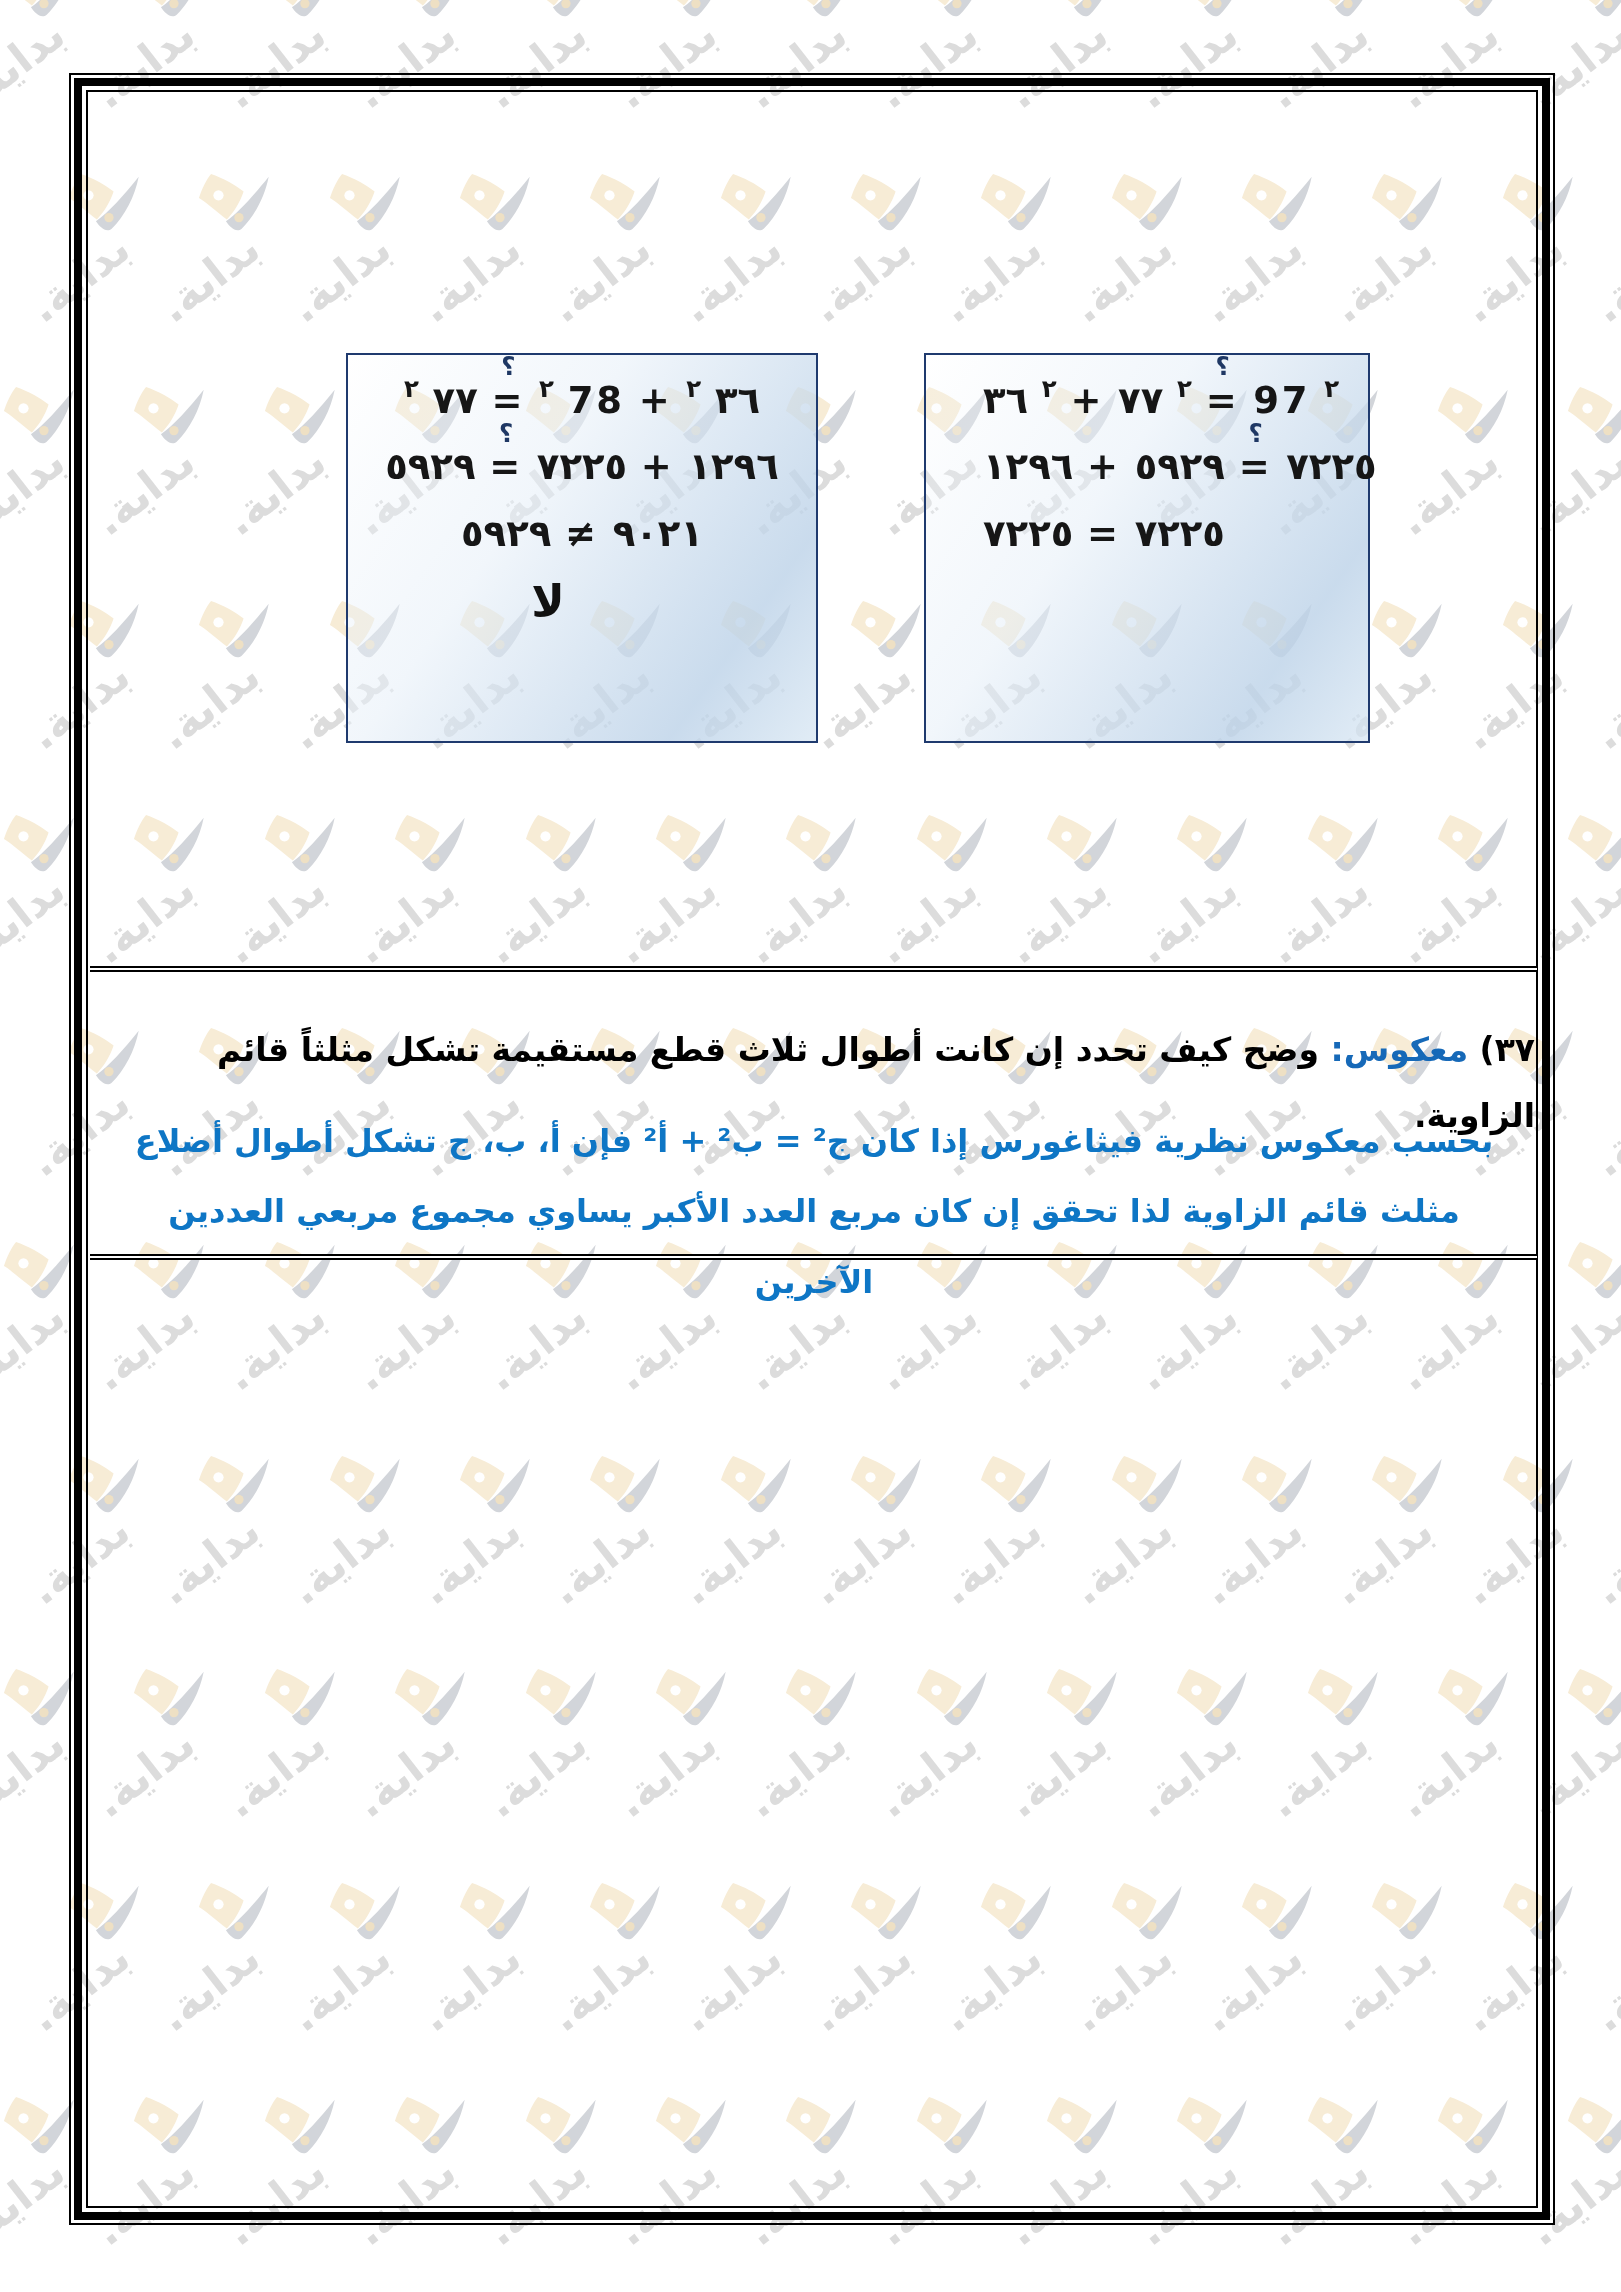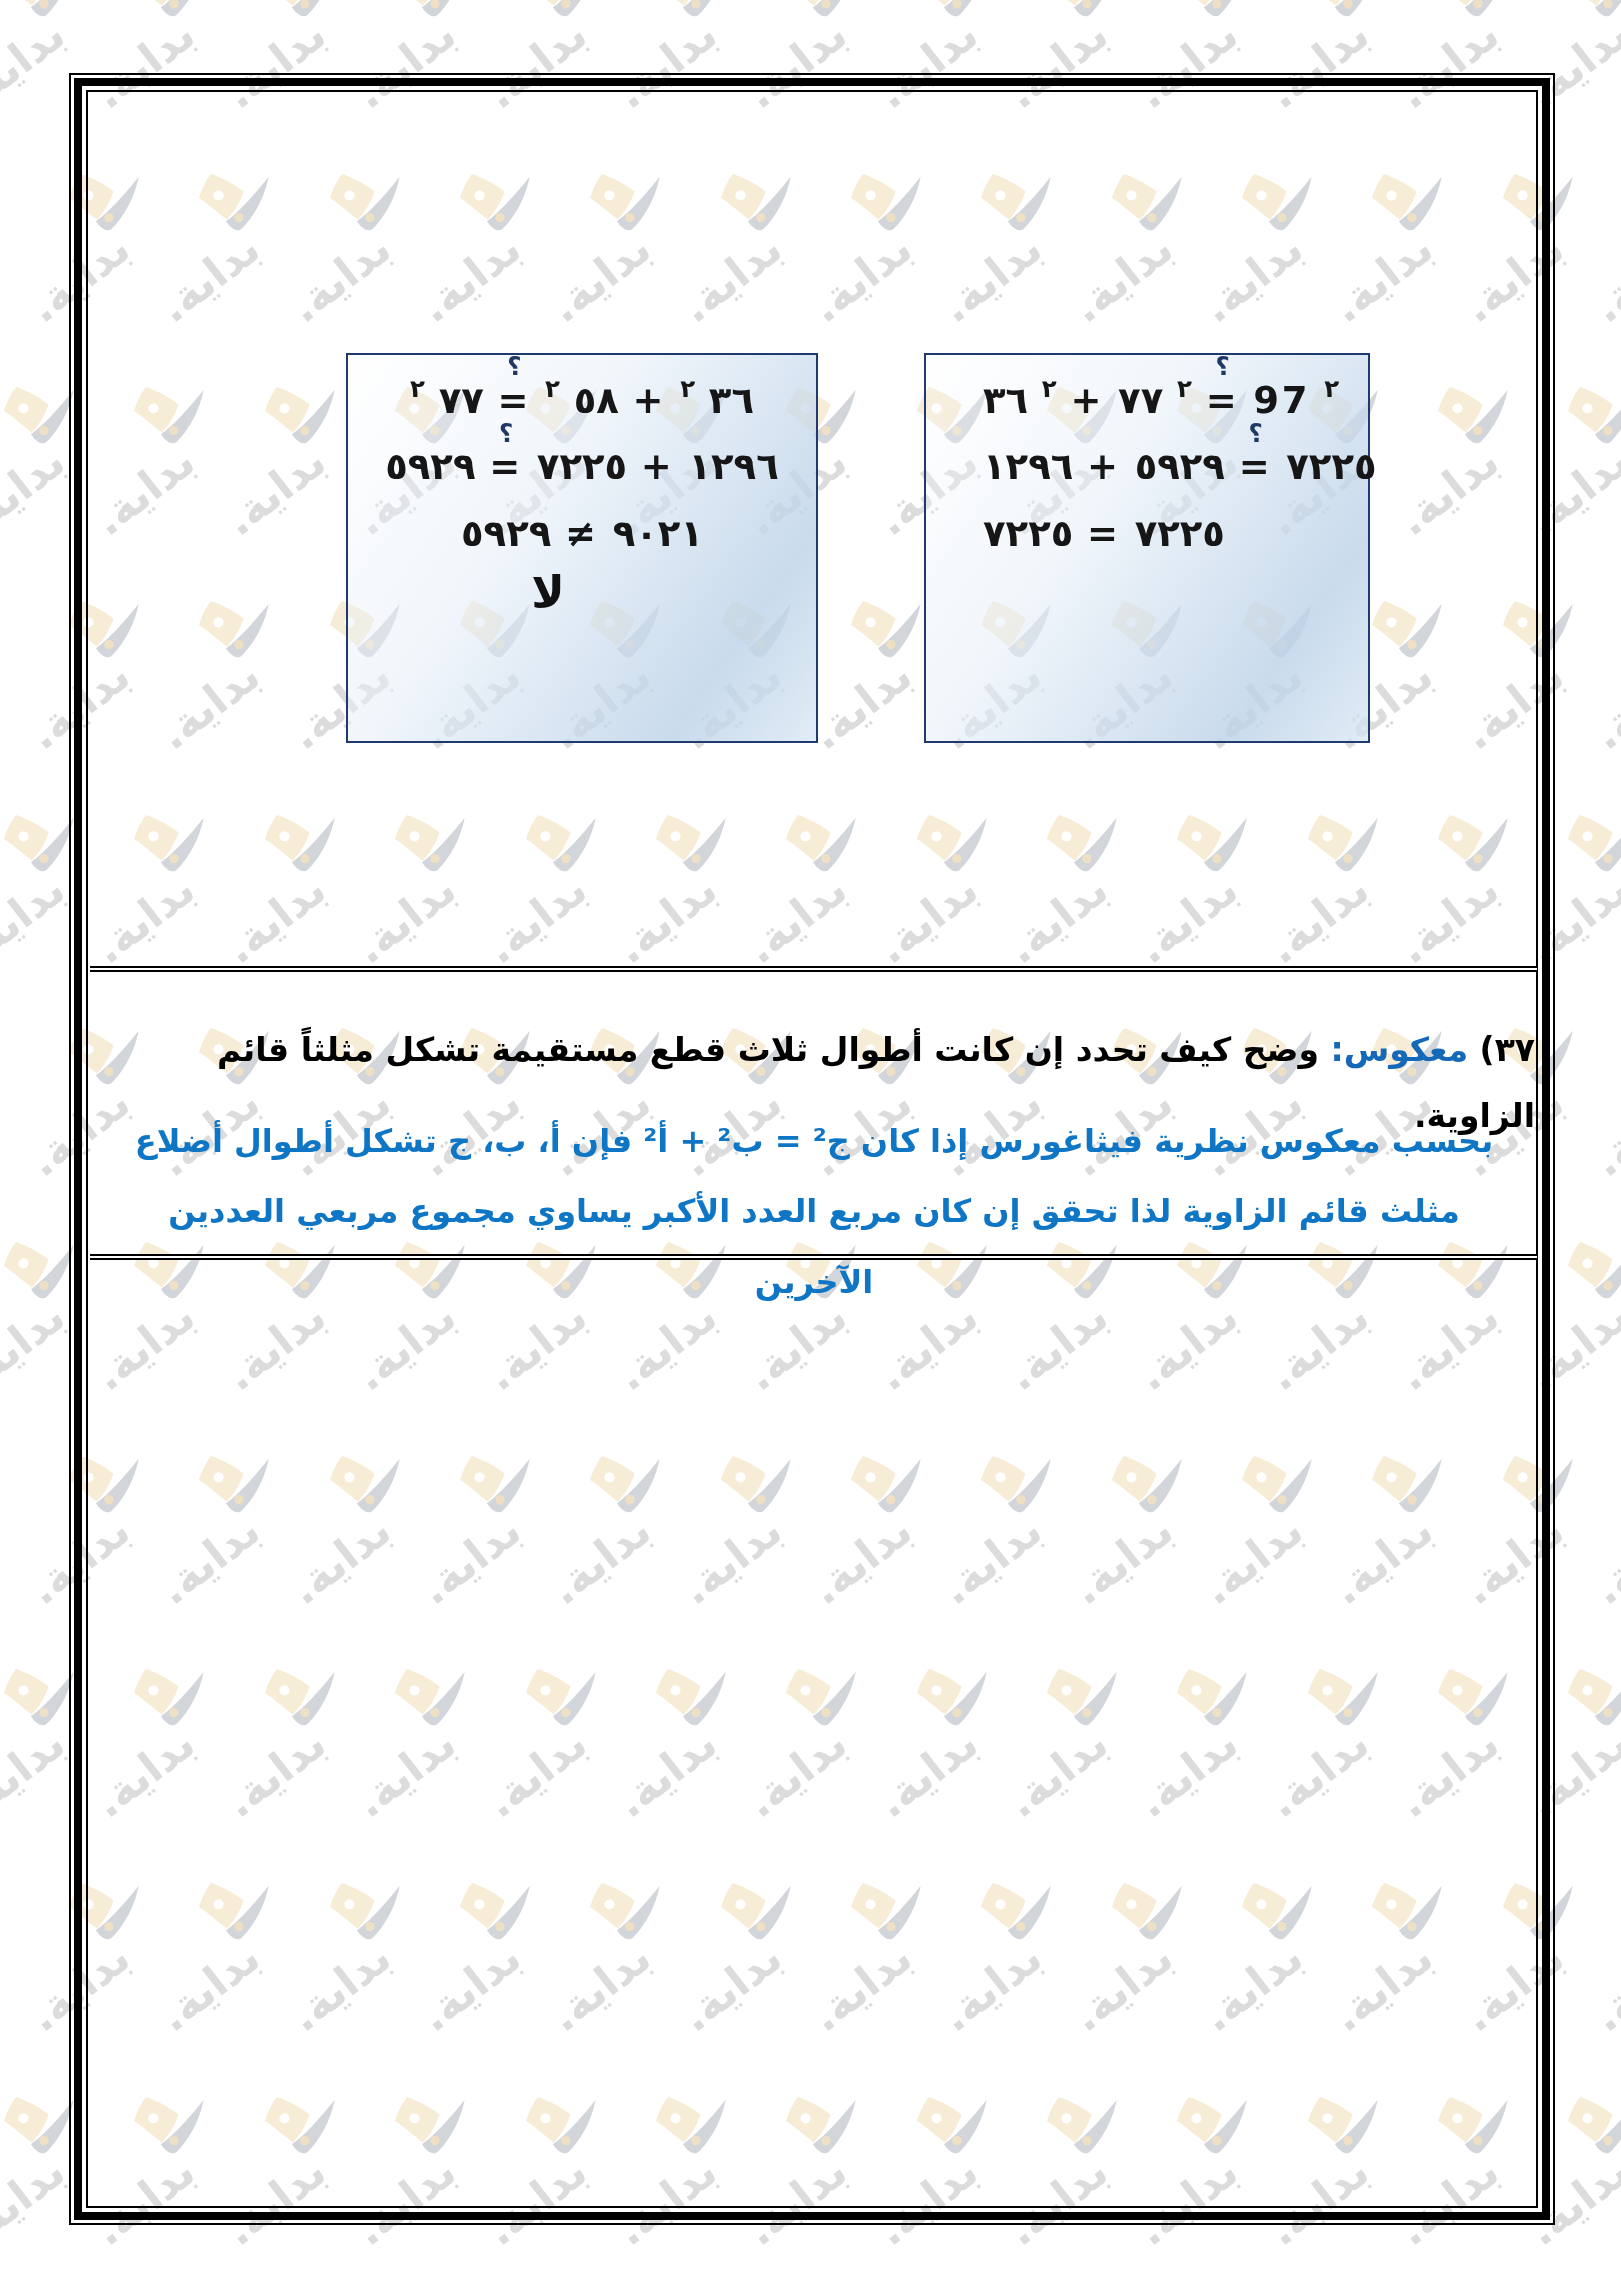--- a/index.html
+++ b/index.html
@@ -57,21 +57,21 @@
   .hazim .eq{justify-content:center;}
   .husam .eq{justify-content:flex-end;padding-left:57px;flex-direction:row-reverse;}
   .tok{display:inline-block;}
   .sup{font-size:24.5px;transform:translateY(-11.8px);letter-spacing:0;}
   .qeq{position:relative;display:inline-block;}
   .qm{
     position:absolute;top:-26.5px;left:50%;transform:translateX(-50%);
     font-size:24.5px;color:#1f3864;letter-spacing:0;
   }
   .verdict{
-    margin-top:11px;text-align:center;transform:translateX(-34px);
+    margin-top:20px;text-align:center;transform:translateX(-34px);
     font-size:45px;font-weight:bold;color:#111;
   }
 
   
   .ans{position:absolute;direction:rtl;text-align:center;font-weight:bold;}
   .ans36{top:796px;left:137px;width:1353px;font-size:32px;line-height:2.15;}
   .ans37{top:1106px;left:118px;width:1392px;font-size:32px;line-height:2.2;color:#0e76c5;}
   .red{color:#ff0000;}
   .blue{color:#0e76c5;}
 
@@ -957,21 +957,21 @@
 
   <div class="content">
 
 
     <div class="sol-box hazim">
       <div class="eq">
           <span class="tok sup">٢</span>
           <span class="tok">٧٧</span>
           <span class="tok qeq"><span>=</span><span class="qm">؟</span></span>
           <span class="tok sup">٢</span>
-          <span class="tok">٥٨</span>
+          <span class="tok">78</span>
           <span class="tok">+</span>
           <span class="tok sup">٢</span>
           <span class="tok">٣٦</span>
         </div>
       <div class="eq">
           <span class="tok">٥٩٢٩</span>
           <span class="tok qeq"><span>=</span><span class="qm">؟</span></span>
           <span class="tok">٧٢٢٥</span>
           <span class="tok">+</span>
           <span class="tok">١٢٩٦</span>

